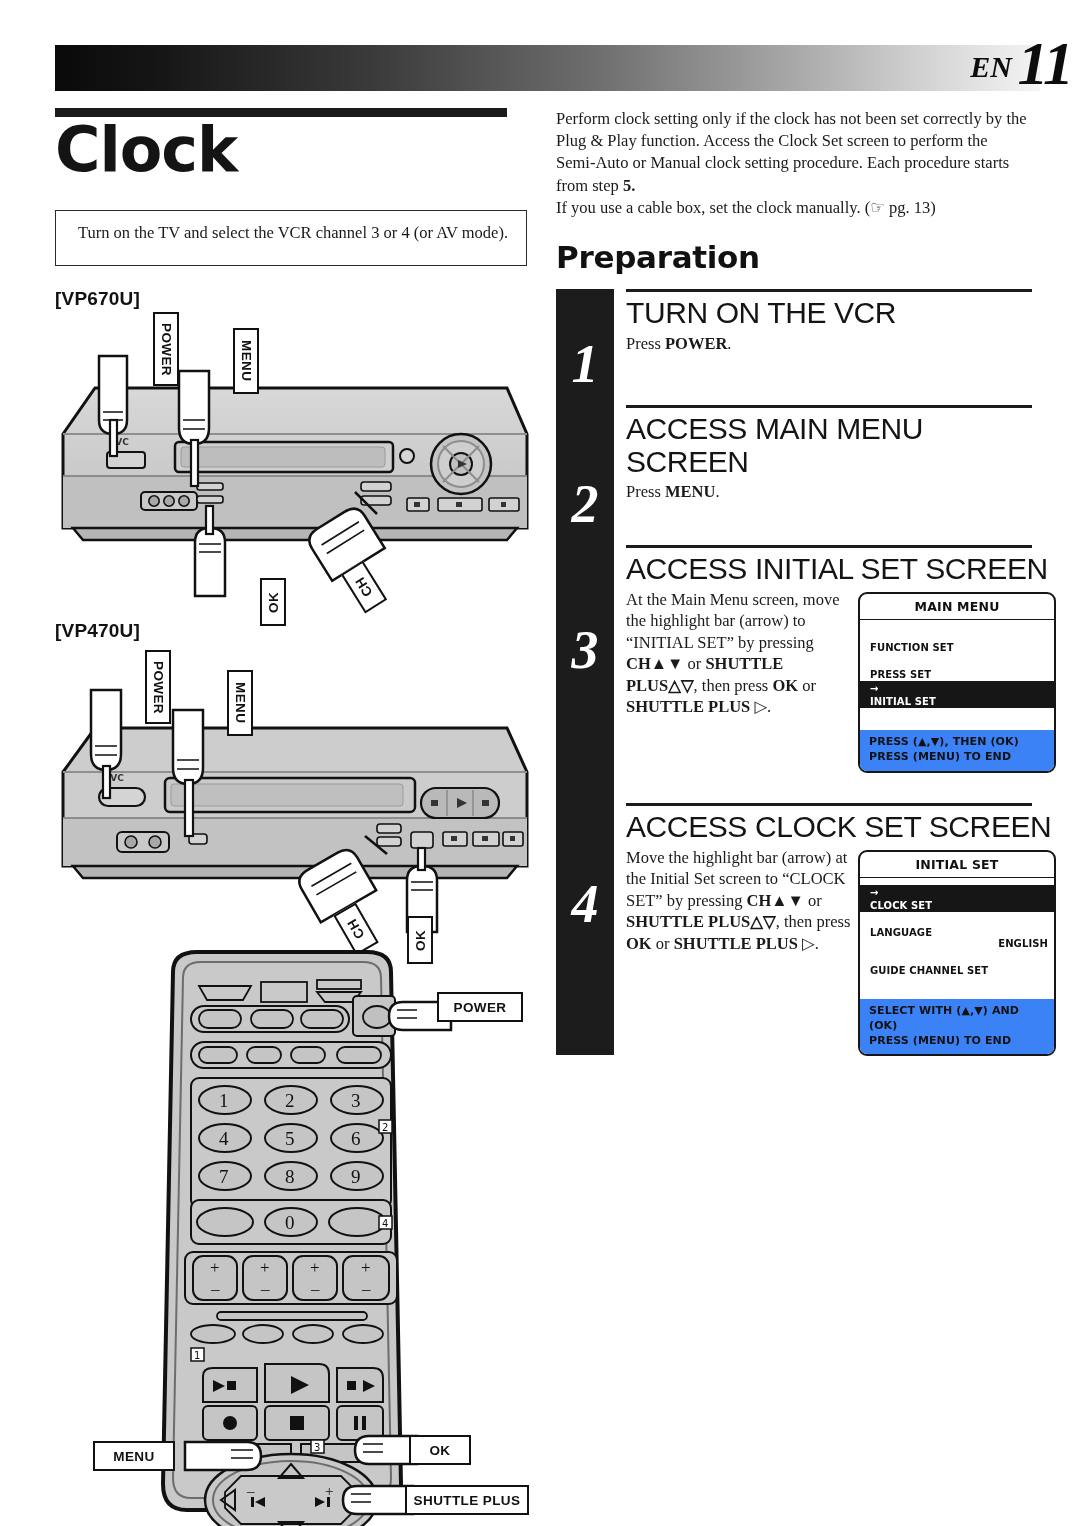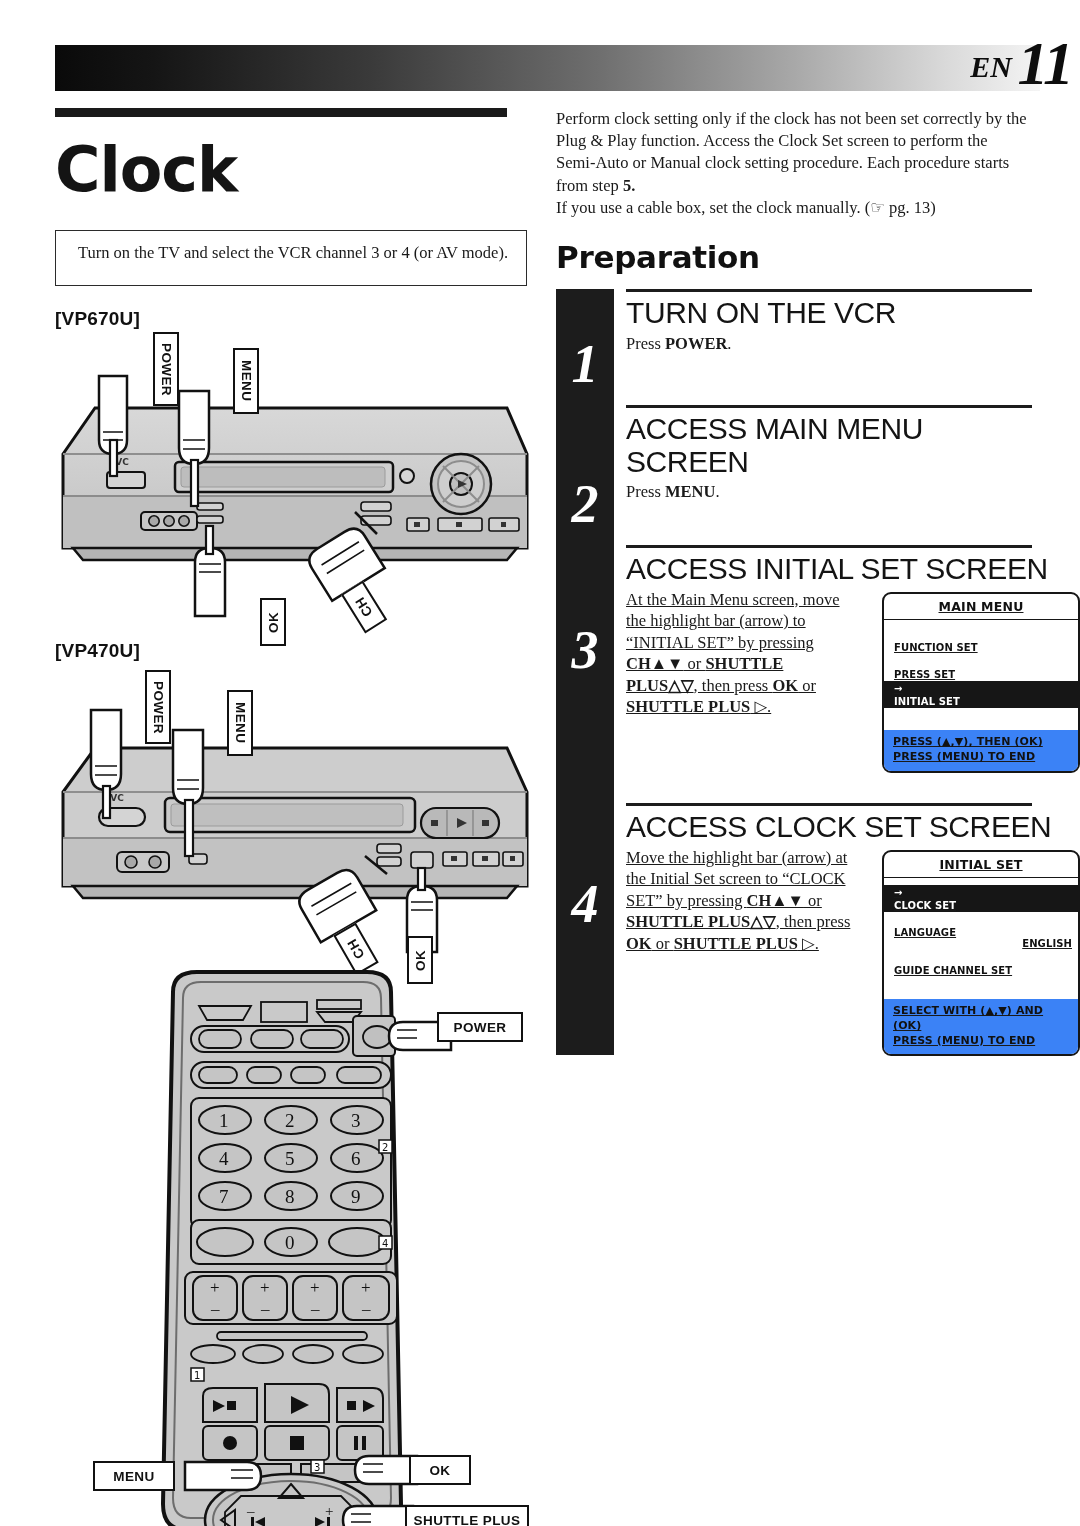--- a/index.html
+++ b/index.html
@@ -31,21 +31,21 @@
     font-style: italic; font-weight: 700;
     font-size: 62px; color: #0d0d0d; letter-spacing: -2px;
   }
 
   
   .left-col { position: absolute; left: 55px; top: 108px; width: 480px; }
   .title-rule { width: 452px; height: 9px; background: #1a1a1a; }
   .page-title {
     font-family: "DejaVu Sans", sans-serif;
     font-weight: 700; font-size: 62px; letter-spacing: -1px;
-    color: #141414; line-height: 1.05; margin-top: 20px;
+    color: #141414; line-height: 1.05; margin-top: 0;
   }
   .prep-box {
     margin-top: 28px; width: 472px; min-height: 56px;
     border: 1.5px solid #2b2b2b; padding: 11px 14px 13px 22px;
     font-size: 16.5px; line-height: 1.32; color: #1a1a1a;
   }
   .model-label {
     margin-top: 22px; font-size: 19px; font-weight: 700;
     font-family: Liberation Sans, sans-serif; color: #111;
     letter-spacing: 0.2px;
@@ -84,21 +84,21 @@
     font-family: "Liberation Sans", sans-serif;
     font-weight: 400; font-size: 30px; line-height: 1.08;
     color: #141414; letter-spacing: -0.4px;
     margin-top: 5px; text-transform: uppercase;
   }
   .step-text {
     font-size: 16.5px; line-height: 1.30; color: #1a1a1a;
     margin-top: 3px; width: 230px;
   }
   .step-text b { font-weight: 700; }
-  .step-row { display: flex; gap: 26px; text-decoration: underline; }
+  .step-row { display: flex; gap: 2px; }
 
   
   .osd {
     width: 198px; flex: 0 0 198px;
     border: 2px solid #161616; border-radius: 9px;
     background: #ffffff; overflow: hidden;
     font-family: "DejaVu Sans", sans-serif;
     margin-top: 6px; align-self: flex-start;
   }
   .osd-title {

